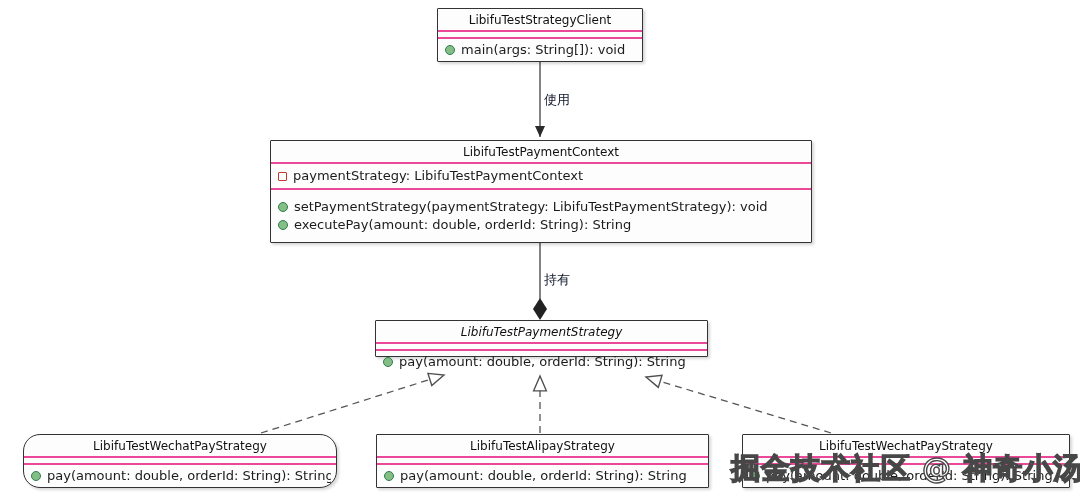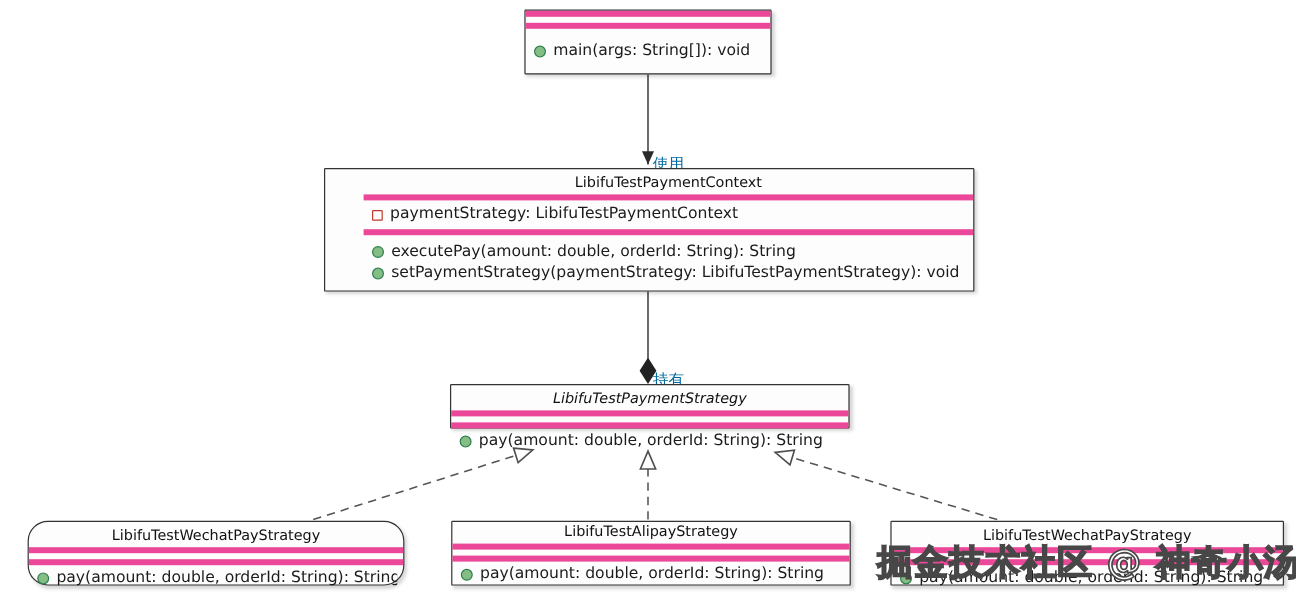--- a/index.html
+++ b/index.html
@@ -14,37 +14,37 @@
     position:absolute;box-sizing:border-box;background:#fdfdfd;
     border:1.5px solid #333333;border-radius:1px;
     box-shadow:2px 2px 3px rgba(0,0,0,0.16);
     display:flex;flex-direction:column;
   }
   .uml-title{
     flex:0 0 auto;text-align:center;font-size:12px;line-height:14px;
     padding:4px 8px 3px;white-space:nowrap;overflow:hidden;color:#111;
   }
   .uml-title.italic{font-style:italic;}
-  .uml-compartment{border-top:5px solid #ec4899;}
+  .uml-compartment{border-top:2px solid #ec4899;}
   .uml-empty{flex:0 0 auto;height:5px;}
   .uml-members{flex:1 1 auto;display:flex;flex-direction:column;justify-content:center;padding:2px 5px;}
   .member-row{
     display:flex;align-items:center;gap:6px;font-size:13px;line-height:18px;
     padding:0 2px;white-space:nowrap;overflow:hidden;
   }
   .icon-method{
     flex:0 0 auto;width:8px;height:8px;border-radius:50%;
     background:#84be84;border:1px solid #2e7d4f;
   }
   .icon-field{
     flex:0 0 auto;width:7px;height:7px;border-radius:1px;
     background:#fdfdfd;border:1.2px solid #c0392b;
   }
   .edge-label{
-    position:absolute;font-size:13px;color:#0369a1;white-space:nowrap;margin-top:37px;
+    position:absolute;font-size:13px;color:#0f172a;white-space:nowrap;
   }
   #watermark{
     position:absolute;left:731px;top:449px;white-space:nowrap;
     font-size:29px;font-weight:600;letter-spacing:1px;
     color:#ffffff;-webkit-text-stroke:1.4px #474747;
   }
 </style>
 </head>
 <body>
 
@@ -64,45 +64,46 @@
     <polygon points="540,298 547,309 540,320 533,309" fill="#222222"></polygon>
     <line class="dashed-edge" x1="261" y1="433" x2="444" y2="375" marker-end="url(#triHollow)"></line>
     <line class="dashed-edge" x1="540" y1="433" x2="540" y2="376" marker-end="url(#triHollow)"></line>
     <line class="dashed-edge" x1="831" y1="433" x2="646" y2="377" marker-end="url(#triHollow)"></line>
   </svg>
 
   <div class="edge-label" style="left:544px;top:91px;">使用</div>
   <div class="edge-label" style="left:544px;top:271px;text-align:center;">持有</div>
 
   <div class="uml-class" style="left:437px;top:8px;width:206px;height:54px;">
+    <div class="uml-title">LibifuTestStrategyClient</div>
     <div class="uml-compartment uml-empty"></div>
     <div class="uml-compartment uml-members">
       <div class="member-row">
         <span class="icon-method"></span>
         <span>main(args: String[]): void</span>
       </div>
     </div>
   </div>
 
-  <div class="uml-class" style="left:270px;top:140px;width:542px;height:103px;padding-left:32px;">
+  <div class="uml-class" style="left:270px;top:140px;width:542px;height:103px;">
     <div class="uml-title">LibifuTestPaymentContext</div>
     <div class="uml-compartment uml-members" style="flex:0 0 auto;padding:3px 5px;">
       <div class="member-row">
         <span class="icon-field"></span>
         <span>paymentStrategy: LibifuTestPaymentContext</span>
       </div>
     </div>
     <div class="uml-compartment uml-members">
       <div class="member-row">
         <span class="icon-method"></span>
-        <span>executePay(amount: double, orderId: String): String</span>
+        <span>setPaymentStrategy(paymentStrategy: LibifuTestPaymentStrategy): void</span>
       </div>
       <div class="member-row">
         <span class="icon-method"></span>
-        <span>setPaymentStrategy(paymentStrategy: LibifuTestPaymentStrategy): void</span>
+        <span>executePay(amount: double, orderId: String): String</span>
       </div>
     </div>
   </div>
 
   <div class="uml-class" style="left:375px;top:320px;width:333px;height:37px;">
     <div class="uml-title italic">LibifuTestPaymentStrategy</div>
     <div class="uml-compartment uml-empty"></div>
     <div class="uml-compartment uml-members">
       <div class="member-row">
         <span class="icon-method"></span>

